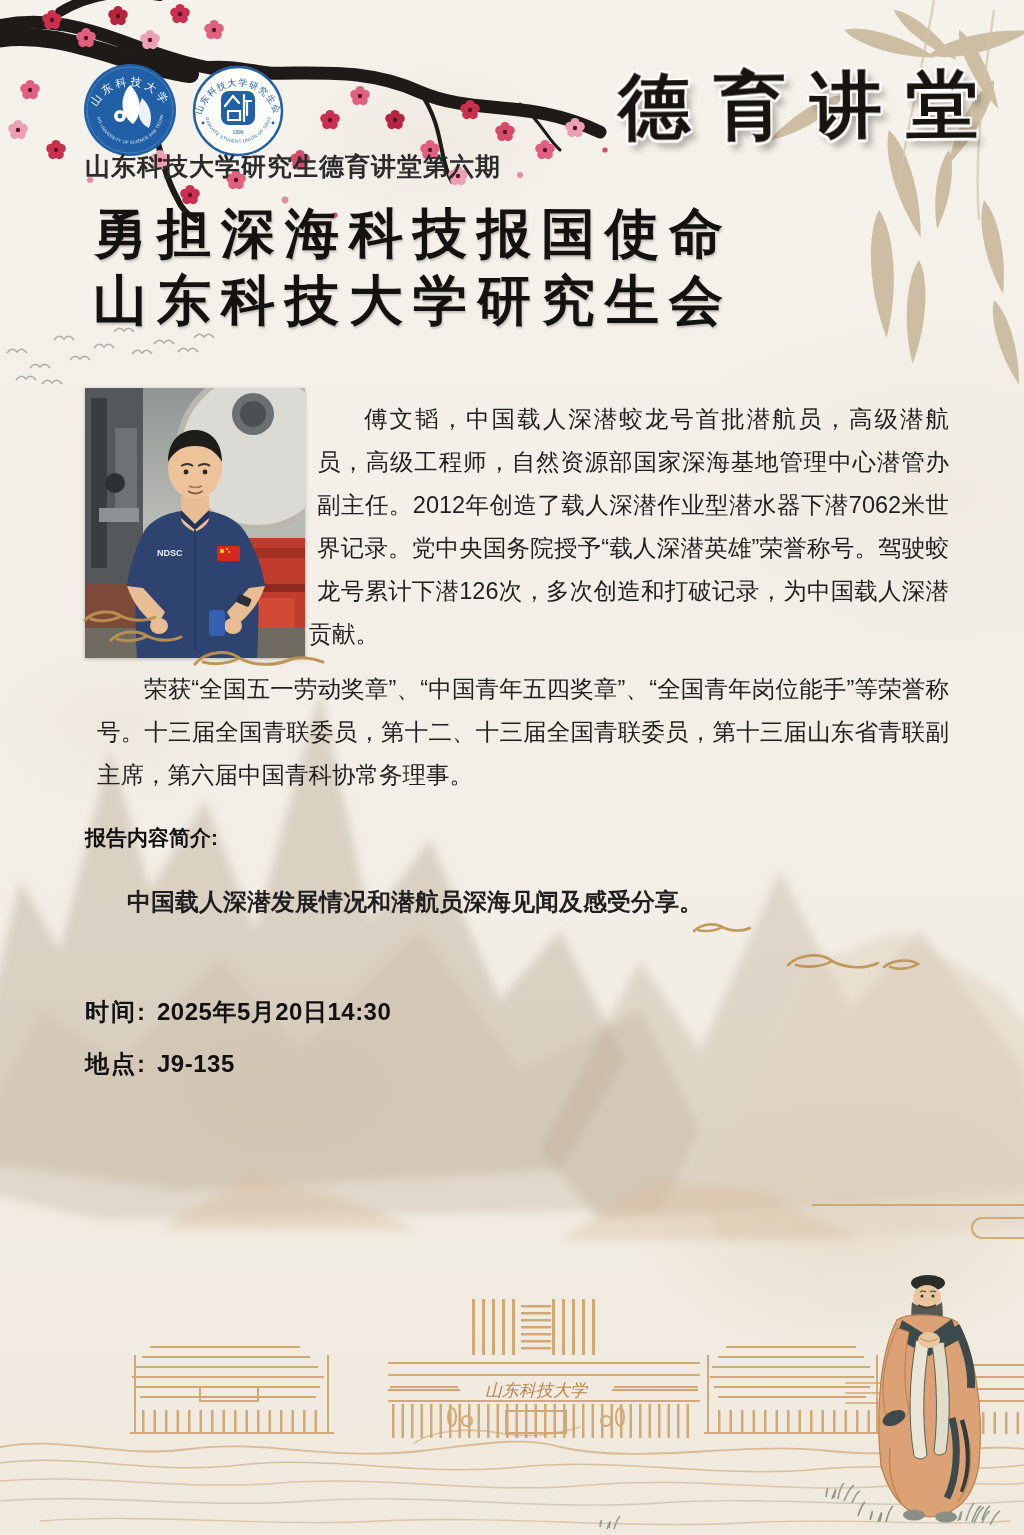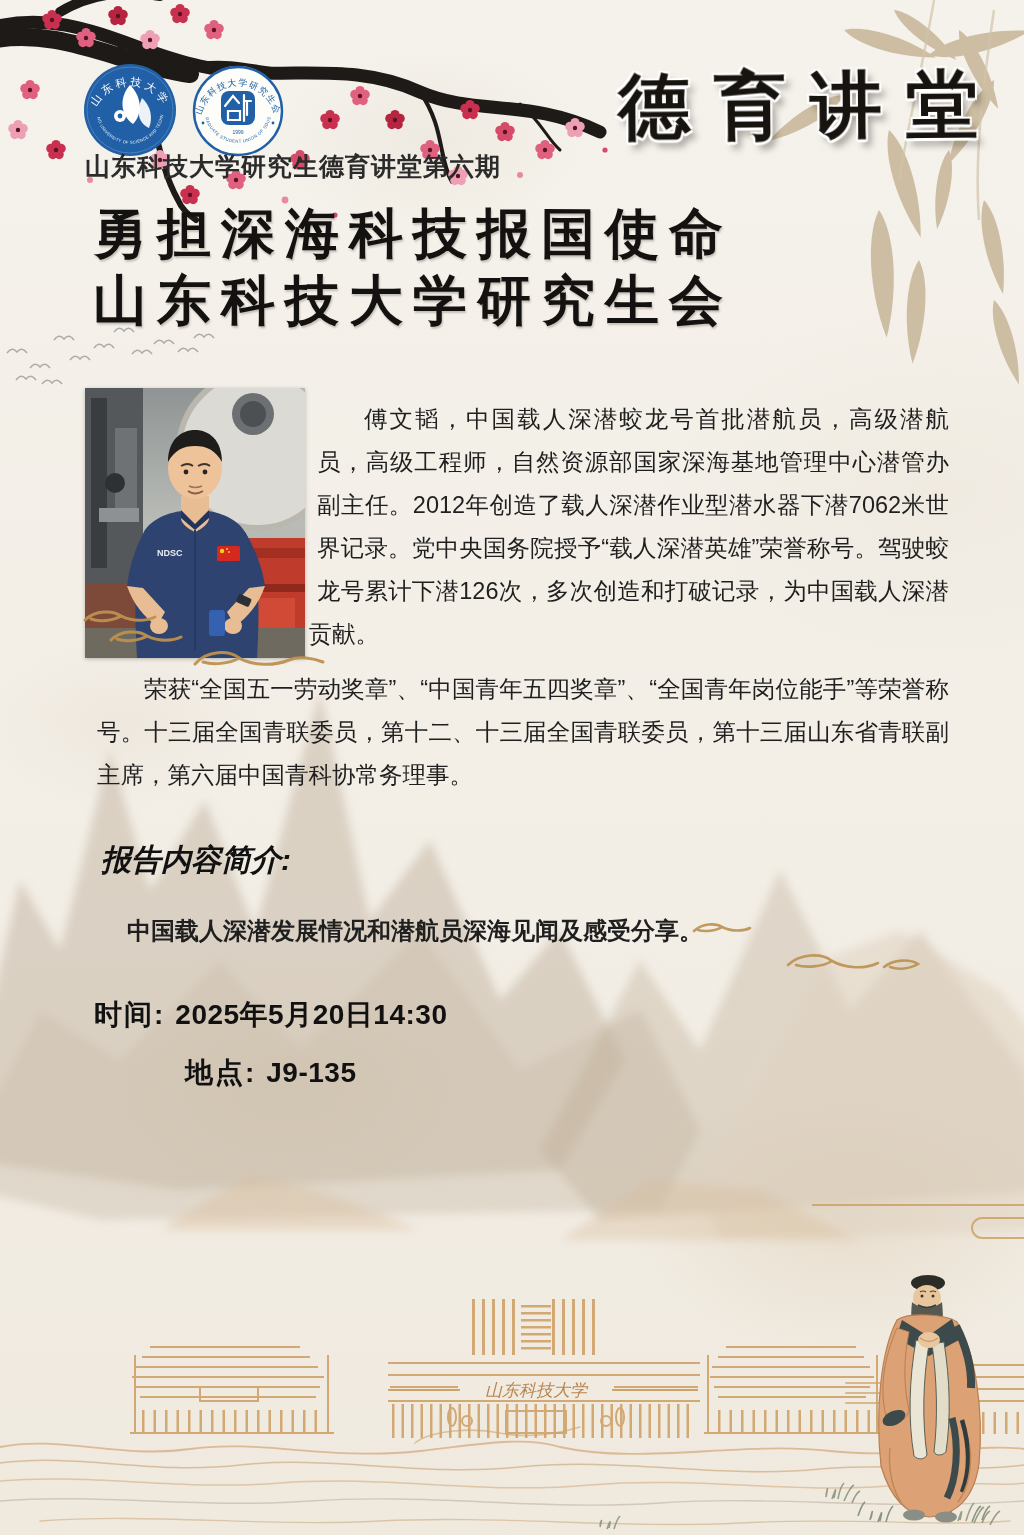--- a/index.html
+++ b/index.html
@@ -31,24 +31,24 @@
     font-size:54px;letter-spacing:10px;line-height:67px;
     text-shadow:1px 2px 2px rgba(60,45,30,.25);}
   
   .guest{left:85px;top:386px;width:876px;z-index:4;font-size:23.5px;line-height:43px;text-align:justify;color:#1f1f1f;}
   .guest h3{margin:0 0 7px 0;font-size:27px;line-height:37px;font-weight:bold;color:#111;}
   .guest p{margin:12px;text-indent:2em;}
   .photo-wrap{float:left;width:220px;height:218px;margin:2px 12px 6px 0;position:relative;}
   .photo-frame{width:220px;height:270px;display:block;box-shadow:0 1px 4px rgba(0,0,0,.25);}
   
   .report{left:85px;top:824px;z-index:4;}
-  .report h3{margin:16px;font-size:30px;font-weight:bold;color:#111;font-style:italic;}
+  .report h3{margin:0;font-size:21px;font-weight:bold;color:#111;}
   .report p{margin:34px 0 0 42px;font-size:24px;color:#1f1f1f;font-weight:bold;}
   
-  .schedule{left:94px;top:996px;z-index:4;font-size:28px;font-weight:bold;color:#111;text-align:center;}
+  .schedule{left:85px;top:996px;z-index:4;font-size:24px;font-weight:bold;color:#111;}
   .schedule .row{margin-bottom:20px;}
   .schedule .lbl{letter-spacing:2px;}
   .schedule .val{margin-left:10px;letter-spacing:.5px;}
   .muted-fill{fill:#c6b597;}
 </style>
 </head>
 <body>
 
 <div class="poster">
 

